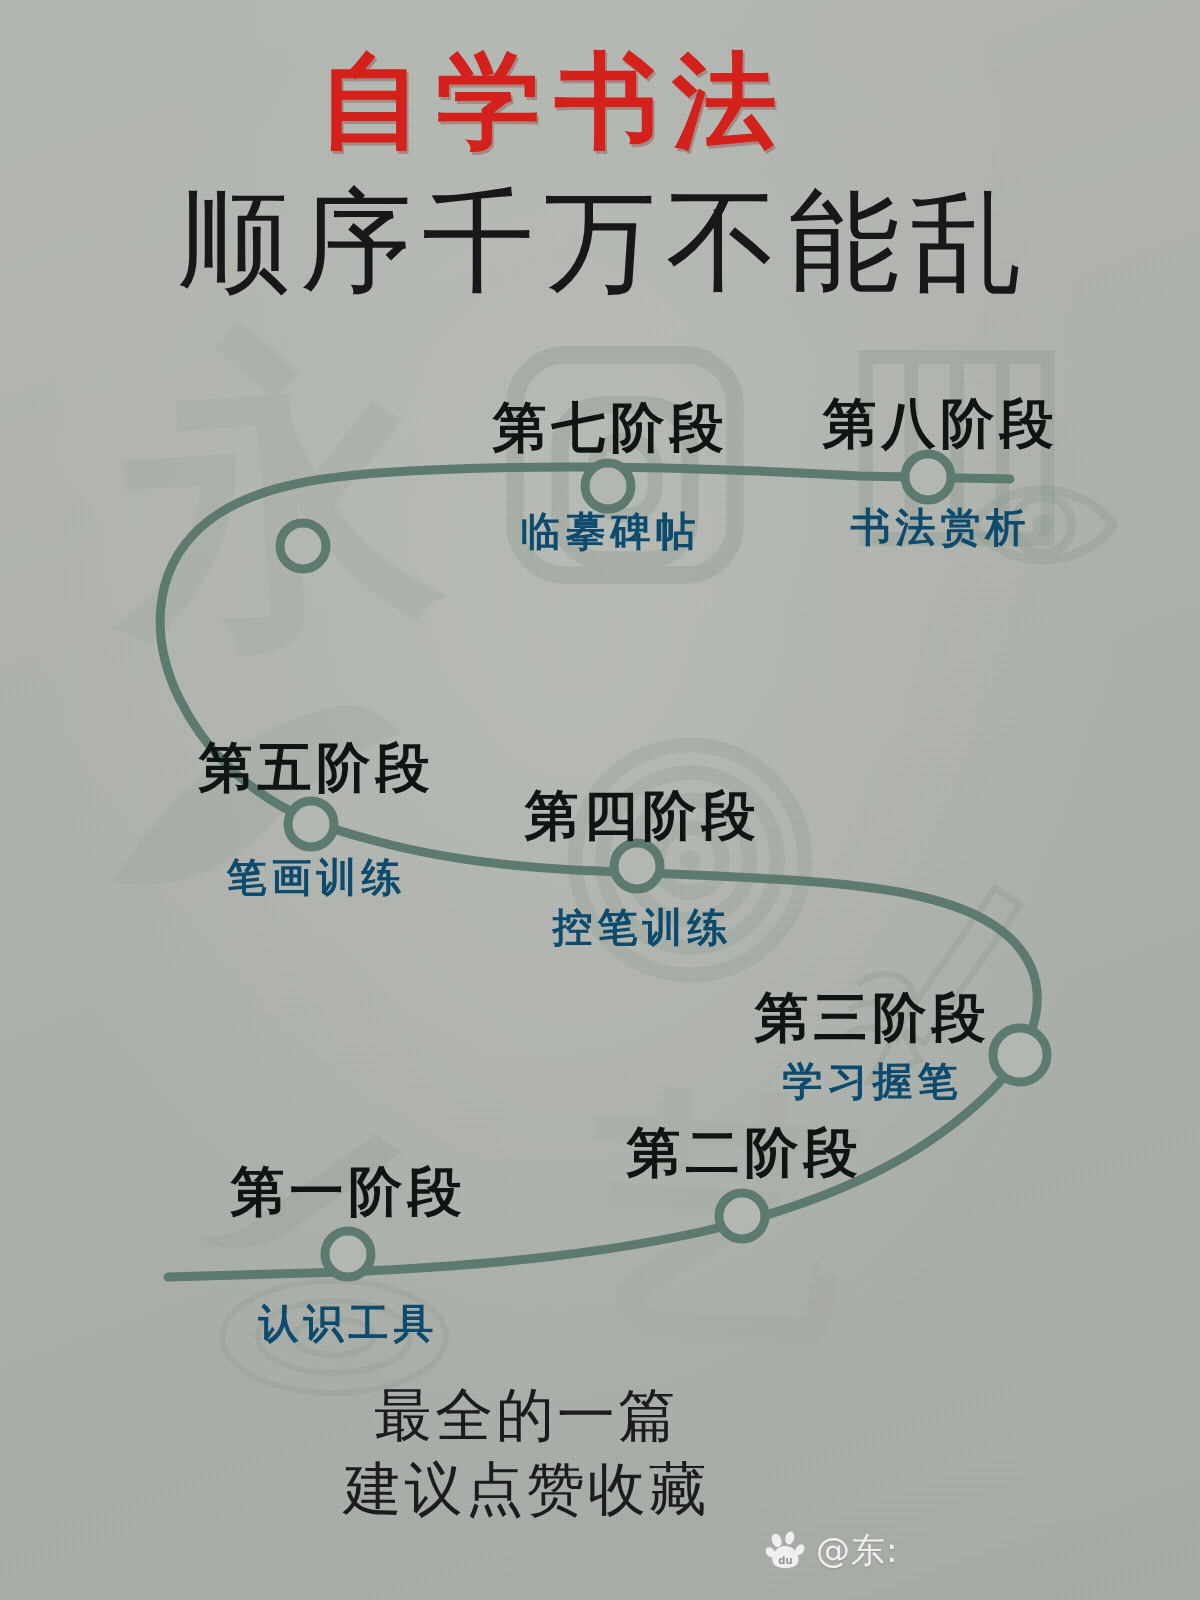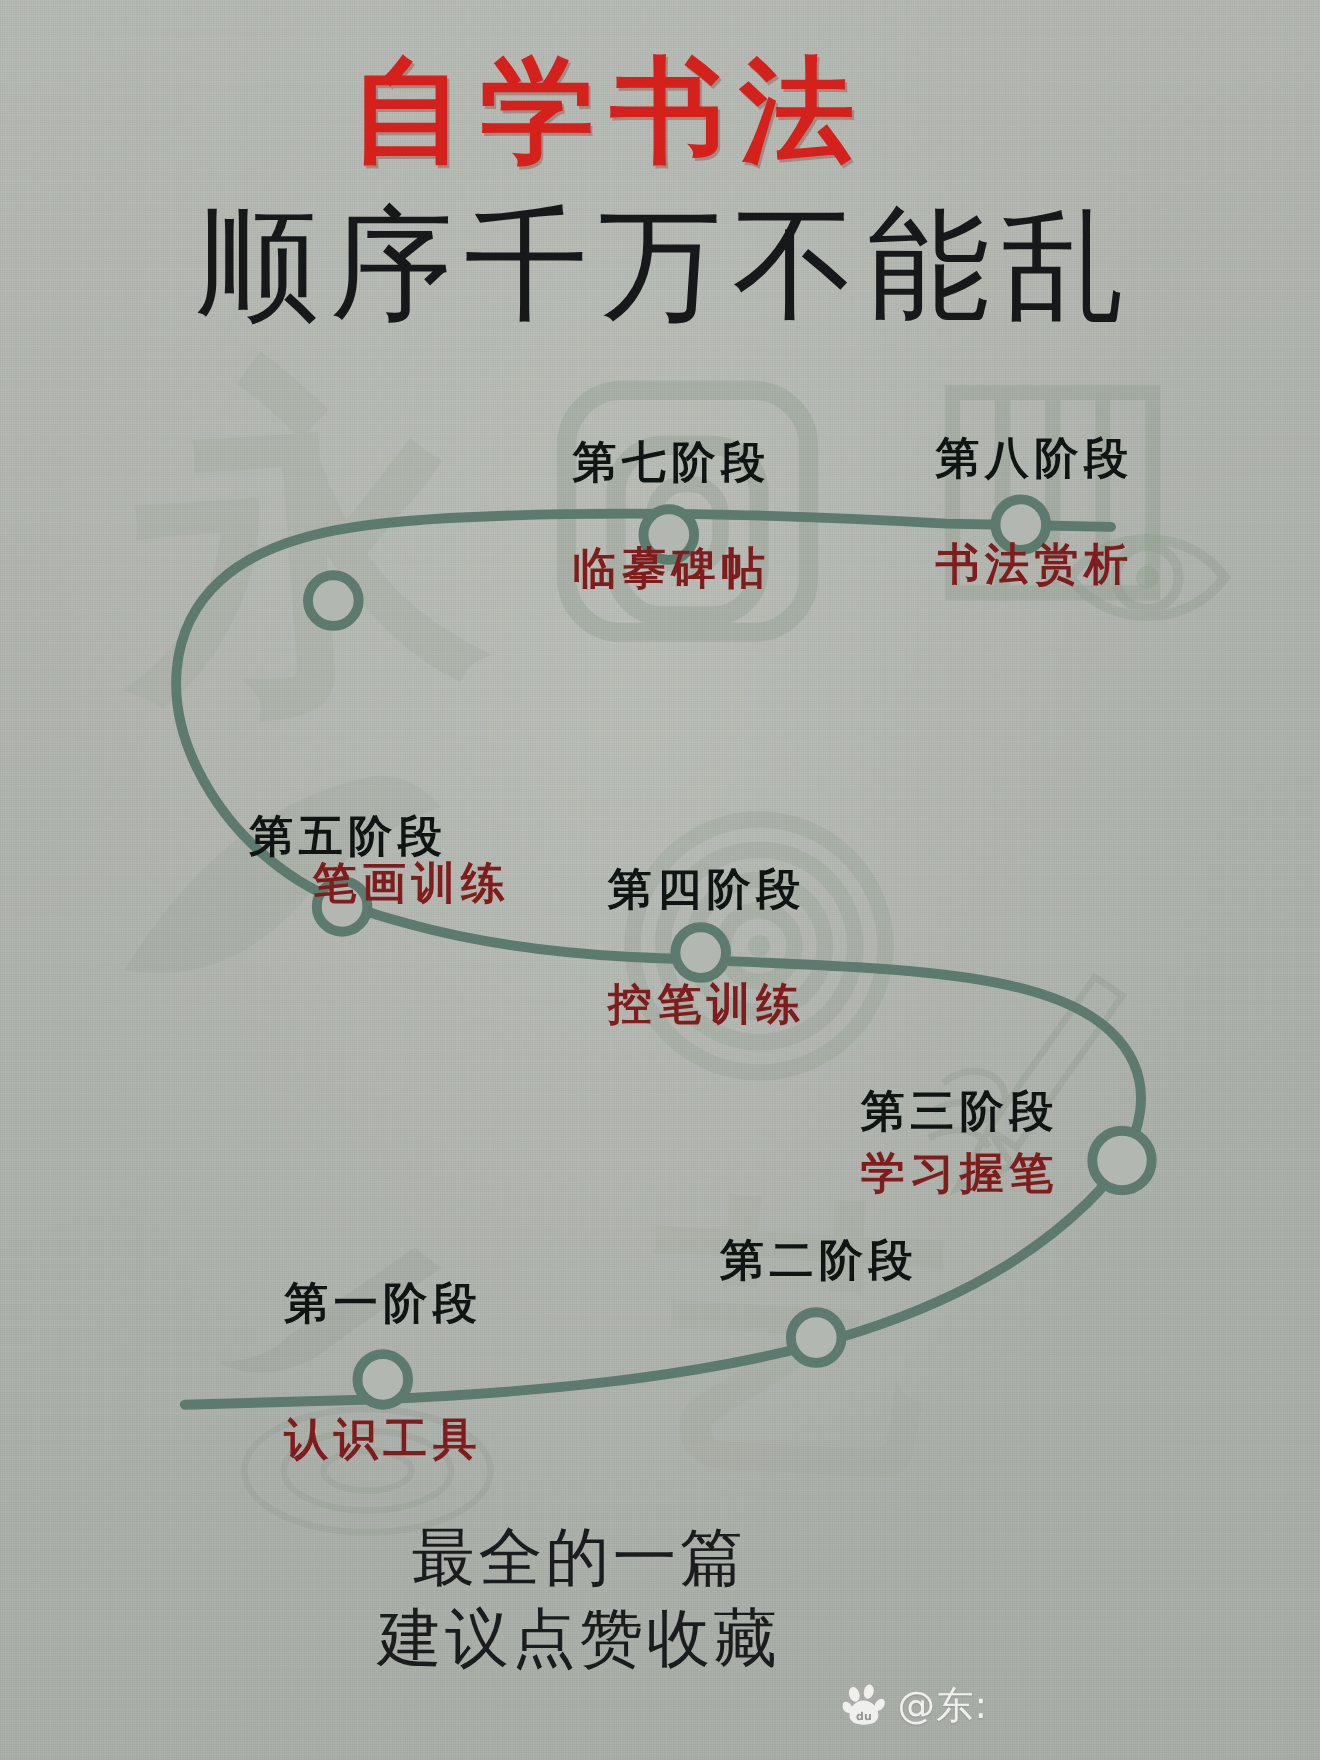--- a/index.html
+++ b/index.html
@@ -96,31 +96,31 @@
     position: absolute;
     text-align: center;
     white-space: nowrap;
     line-height: 1.05;
     color: #14231c;
     font-family: "Liberation Serif", "DejaVu Serif", serif;
     font-weight: 700;
   }
   .stage .stage-num {
     display: block;
-    font-size: 40px;
+    font-size: 54px;
     letter-spacing: 5px;
     text-indent: 5px;
     color: #0f1512;
   }
   .stage .stage-title {
     display: block;
     font-size: 40px;
     letter-spacing: 5px;
     text-indent: 5px;
-    color: #7f1d1d;
+    color: #0c4a6e;
   }
 
   
   #footer {
     position: absolute;
     left: 0;
     top: 1378px;
     width: 1050px;
     text-align: center;
     color: #1a1c1d;
@@ -283,21 +283,21 @@
     <span class="stage-title" style="margin-top:62px;">控笔训练</span>
   </div>
 
   <div class="stage" style="left:740px; top:990px; width:260px;">
     <span class="stage-num">第三阶段</span>
     <span class="stage-title" style="margin-top:14px;">学习握笔</span>
   </div>
 
   <div class="stage" style="left:164px; top:740px; width:300px;">
     <span class="stage-num">第五阶段</span>
-    <span class="stage-title" style="text-align:right;">笔画训练</span>
+    <span class="stage-title" style="margin-top:60px;">笔画训练</span>
   </div>
 
 
   <div class="stage" style="left:458px; top:400px; width:300px;">
     <span class="stage-num">第七阶段</span>
     <span class="stage-title" style="margin-top:54px;">临摹碑帖</span>
   </div>
 
   <div class="stage" style="left:788px; top:396px; width:300px;">
     <span class="stage-num">第八阶段</span>

